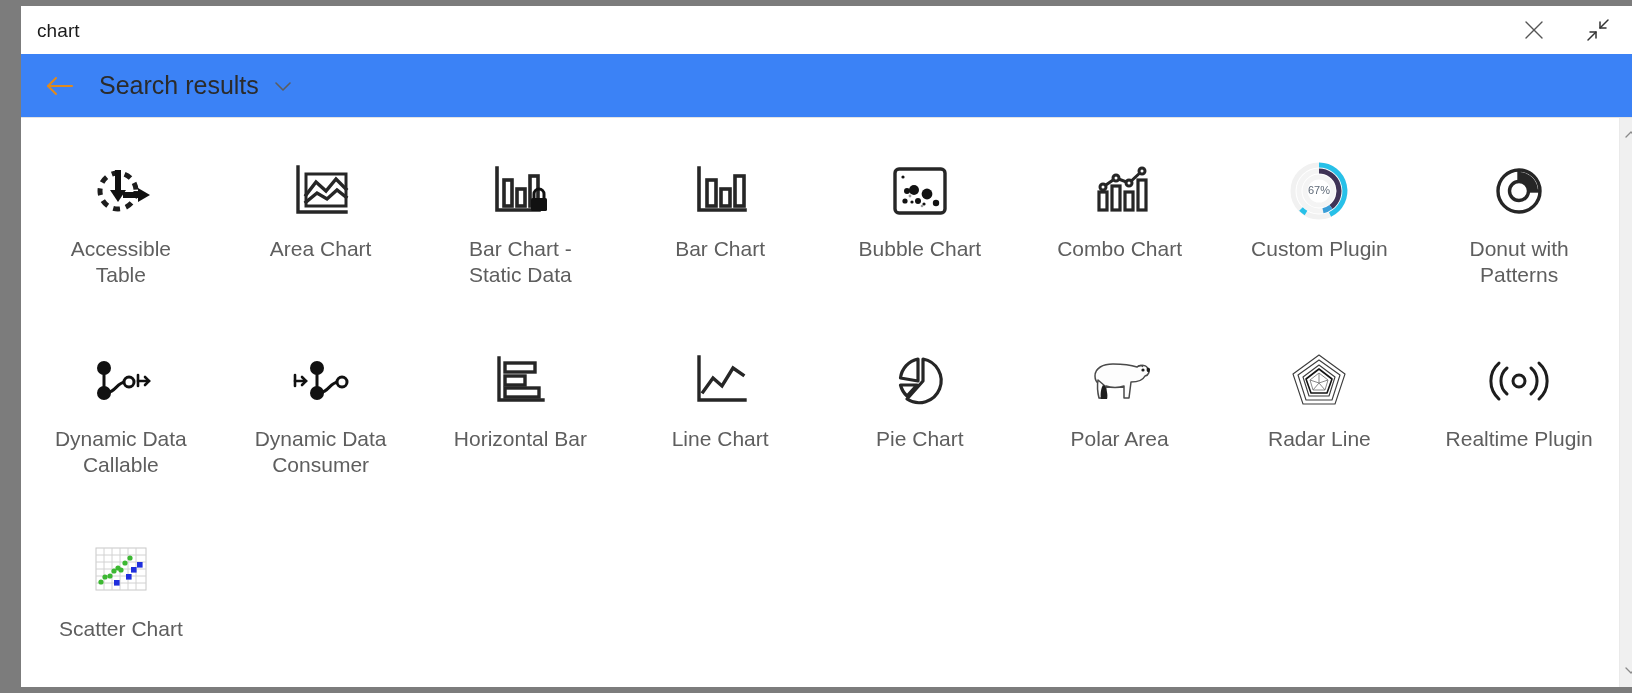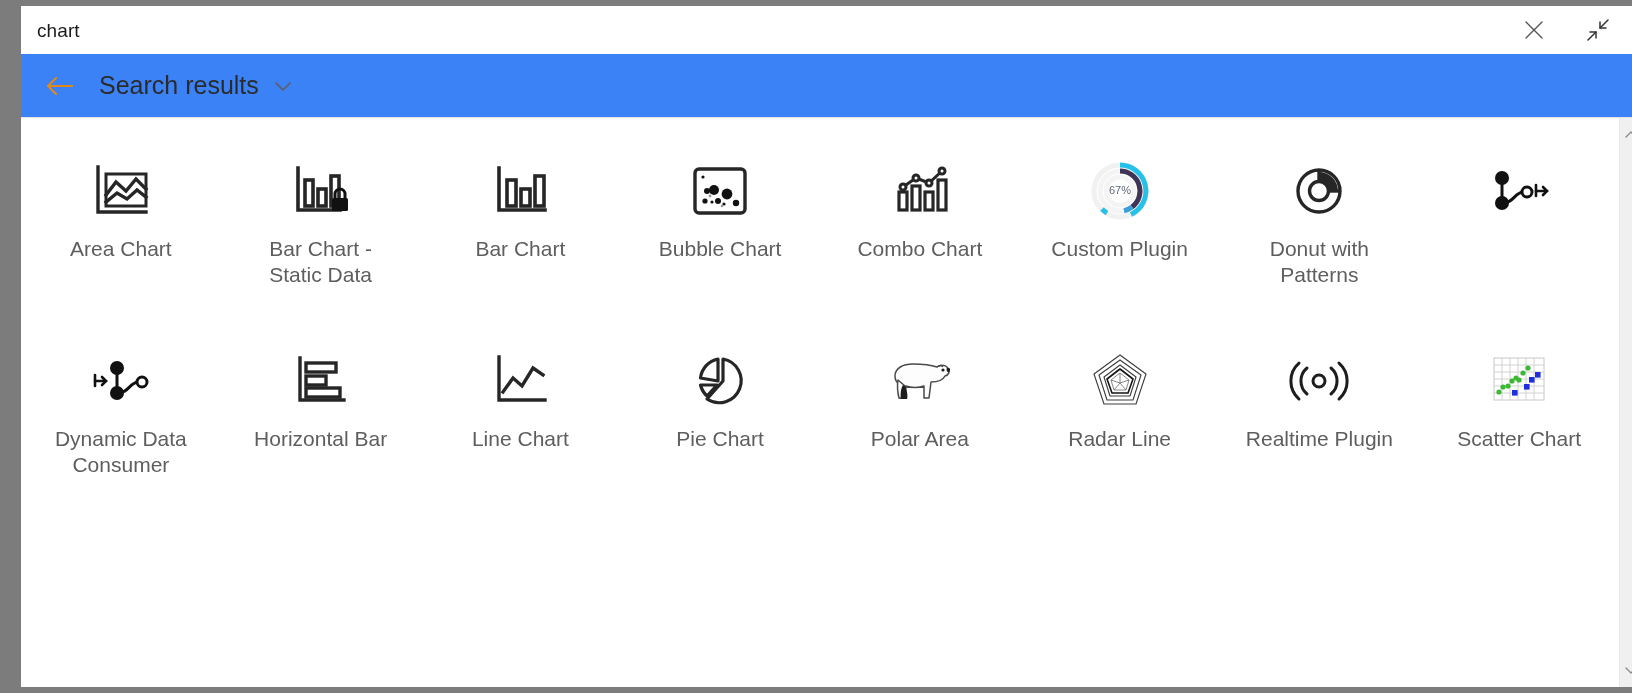--- a/index.html
+++ b/index.html
@@ -198,20 +198,34 @@
             <polyline points="3,4 10,11 17,4"></polyline>
           </svg>
         </span>
       </div>
     </div>
 
     <div class="content-wrap">
       <div class="grid-area">
         <div class="grid">
 
+          <div class="cell">
+            <div class="cell-icon">
+              <svg width="62" height="62" viewBox="0 0 62 62">
+                <g fill="none" stroke="#1d1d1d" stroke-width="5" stroke-linecap="butt" stroke-dasharray="7 6">
+                  <circle cx="28" cy="31" r="18"></circle>
+                </g>
+                <rect x="25" y="10" width="6" height="24" fill="#111"></rect>
+                <polygon points="20,30 36,30 28,42" fill="#111"></polygon>
+                <rect x="33" y="32" width="18" height="6" fill="#111"></rect>
+                <polygon points="48,28 60,35 48,42" fill="#111"></polygon>
+              </svg>
+            </div>
+            <div class="cell-label">Accessible Table</div>
+          </div>
 
           <div class="cell">
             <div class="cell-icon">
               <svg width="58" height="58" viewBox="0 0 58 58">
                 <g fill="none" stroke="#262626" stroke-width="3.4" stroke-linecap="square">
                   <polyline points="6,5 6,50 54,50"></polyline>
                   <rect x="14" y="12" width="40" height="32" fill="none" stroke-width="3"></rect>
                   <polyline points="14,33 24,20 34,29 44,17 54,27"></polyline>
                   <polyline points="14,40 25,31 35,37 45,28 54,35"></polyline>
                 </g>
@@ -335,20 +349,21 @@
                 <circle cx="14" cy="13" r="7" fill="#111"></circle>
                 <circle cx="14" cy="38" r="7" fill="#111"></circle>
                 <circle cx="39" cy="27" r="5" fill="#fff" stroke="#111" stroke-width="3"></circle>
                 <g stroke="#111" stroke-width="2.6" stroke-linecap="round" fill="none">
                   <line x1="48" y1="20" x2="48" y2="31"></line>
                   <line x1="48" y1="26" x2="59" y2="26"></line>
                   <polyline points="55,22 59,26 55,30"></polyline>
                 </g>
               </svg>
             </div>
+            <div class="cell-label">Dynamic Data Callable</div>
           </div>
 
           <div class="cell">
             <div class="cell-icon">
               <svg width="62" height="52" viewBox="0 0 62 52">
                 <g stroke="#111" stroke-width="2.6" stroke-linecap="round" fill="none">
                   <line x1="5" y1="20" x2="5" y2="31"></line>
                   <line x1="5" y1="26" x2="16" y2="26"></line>
                   <polyline points="12,22 16,26 12,30"></polyline>
                 </g>

